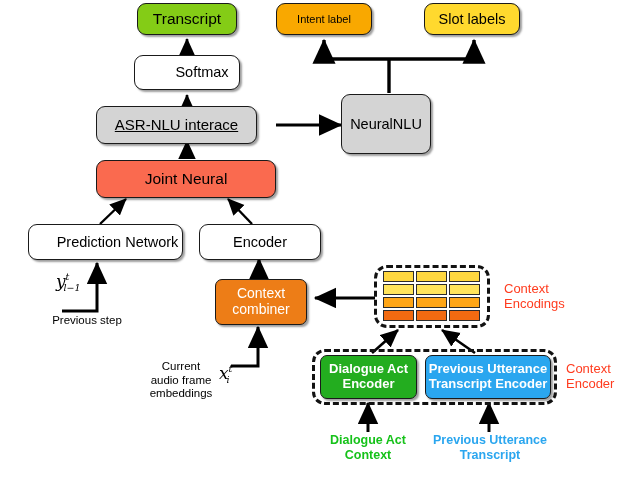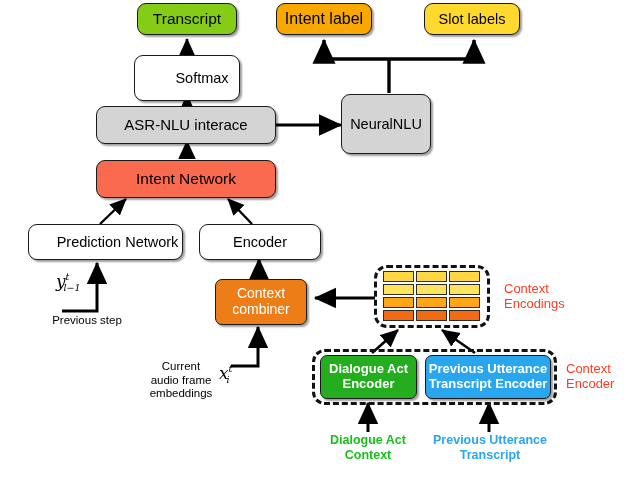--- a/index.html
+++ b/index.html
@@ -32,21 +32,21 @@
     text-align: center;
     line-height: 1.12;
     color: #000000;
     border: 1.6px solid #1a1a1a;
     box-shadow: 2px 2px 2px rgba(0,0,0,0.38);
   }
   .rounded-lg { border-radius: 9px; }
   .rounded-md { border-radius: 7px; }
 
   .n-transcript    { background: #84cc16; font-size: 15.5px; }
-  .n-intent        { background: #f9a800; font-size: 16px; }
+  .n-intent        { background: #f9a800; font-size: 11px; }
   .n-slot          { background: #ffd92e; font-size: 14.5px; }
   .n-softmax       { background: #ffffff; font-size: 14.5px; }
   .n-asrnlu        { background: #d4d4d4; font-size: 15px; }
   .n-neural        { background: #d4d4d4; font-size: 14.5px; }
   .n-joint         { background: #fa6a4f; font-size: 15.5px; }
   .n-plain         { background: #ffffff; font-size: 14.5px; }
   .n-combiner      { background: #ed7d17; color:#ffffff; font-size: 14px; }
   .n-da-enc        { background: #23ad1f; color:#ffffff; font-size: 13px; font-weight: bold; }
   .n-pu-enc        { background: #2aa6ef; color:#ffffff; font-size: 13px; font-weight: bold; }
 
@@ -150,30 +150,30 @@
 
     <line x1="489" y1="432" x2="489" y2="403" stroke="#000" stroke-width="3" marker-end="url(#ahs)"></line>
   </svg>
 
   <div class="node rounded-lg n-transcript" style="left:137px; top:3px; width:100px; height:32px;">Transcript</div>
 
   <div class="node rounded-lg n-intent" style="left:276px; top:3px; width:96px; height:32px;">Intent label</div>
 
   <div class="node rounded-lg n-slot" style="left:424px; top:3px; width:96px; height:32px;">Slot labels</div>
 
-  <div class="node rounded-lg n-softmax" style="left:134px; top:55px; width:106px; height:46px;padding-left:30px;">Softmax</div>
-
-  <div class="node rounded-lg n-asrnlu" style="left:96px; top:106px; width:180px; height:38px;">ASR-NLU interace</div>
+  <div class="node rounded-lg n-softmax" style="left:134px; top:55px; width:106px; height:35px;padding-left:30px;">Softmax</div>
+
+  <div class="node rounded-lg n-asrnlu" style="left:96px; top:106px; width:161px; height:38px;text-decoration:underline;">ASR-NLU interace</div>
 
   <div class="node rounded-lg n-neural" style="left:341px; top:94px; width:90px; height:60px; flex-direction:row;">
     <span>Neural</span>
     <span>NLU</span>
   </div>
 
-  <div class="node rounded-lg n-joint" style="left:96px; top:160px; width:180px; height:38px;">Intent Network</div>
+  <div class="node rounded-lg n-joint" style="left:96px; top:160px; width:180px; height:38px;">Joint Neural</div>
 
   <div class="node rounded-lg n-plain" style="left:28px; top:224px; width:155px; height:36px;padding-left:24px;">Prediction Network</div>
 
   <div class="node rounded-lg n-plain" style="left:199px; top:224px; width:122px; height:36px;">Encoder</div>
 
   <div class="node rounded-md n-combiner" style="left:215px; top:279px; width:92px; height:46px; flex-direction:column;">
     <span>Context</span>
     <span>combiner</span>
   </div>
 

